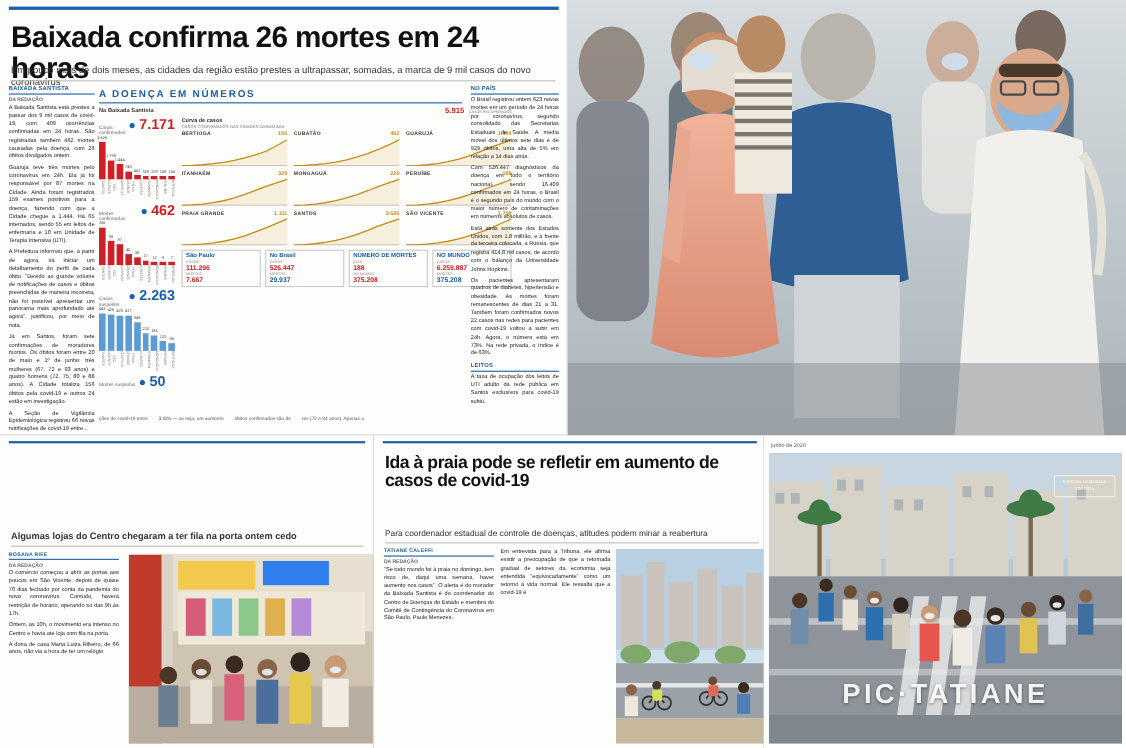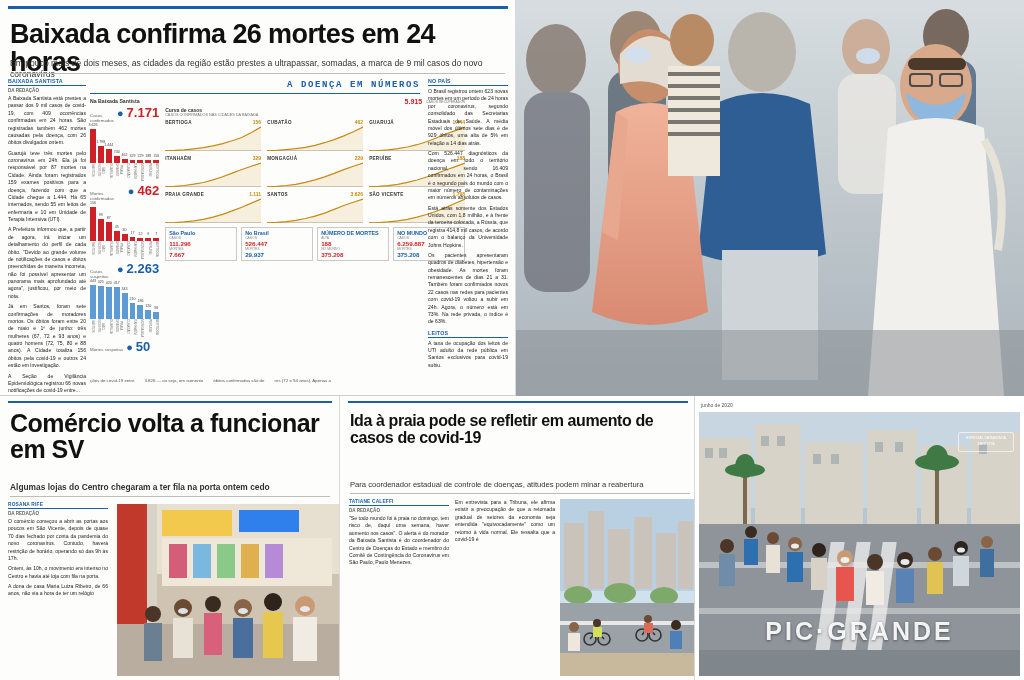--- a/index.html
+++ b/index.html
@@ -58,22 +58,22 @@
     font-size: 5.1px; line-height: 1.45; color: #222; text-align: justify;
     hyphens: auto;
   }
   .body-text p { margin: 0 0 3px 0; }
 
   
   .graphic-block {
     position: absolute; left: 90px; top: 80px; width: 330px; height: 300px;
   }
   .graphic-title {
-    text-align: right; color: #1a5fa8; font-size: 9px; font-weight: bold;
-    letter-spacing: 1.6px; margin-bottom: 3px; font-family: Liberation Mono, monospace;
+    text-align: left; color: #1a5fa8; font-size: 9px; font-weight: bold;
+    letter-spacing: 1.6px; margin-bottom: 3px;
   }
   .gt-rule { height:1px; background:#1a5fa8; margin-bottom:4px; }
 
   .stat-row { display: flex; gap: 6px; }
   .stat-left { width: 108px; }
   .stat-right { flex: 1; }
 
   .stat-label { font-size: 5.2px; color: #333; font-weight: bold; }
   .stat-sub { font-size: 4.4px; color: #666; }
   .stat-num-red { color: #cf2027; font-size: 13px; font-weight: bold; }
@@ -597,21 +597,20 @@
 
       <rect x="0" y="330" width="508" height="66" fill="#8d9198" opacity="0.55"></rect>
 
       <ellipse cx="122" cy="55" rx="13" ry="8" fill="#cfe0f1" opacity="0.9"></ellipse>
       <ellipse cx="352" cy="56" rx="12" ry="8" fill="#cfe0f1" opacity="0.9"></ellipse>
     </svg>
   </div>
 
   <div class="panel-comercio">
     <div class="rule-top2"></div>
-    <div class="headline-2">Comércio volta a funcionar em SV</div>
     <div class="subhead-2">Algumas lojas do Centro chegaram a ter fila na porta ontem cedo</div>
     <div class="hr-thin2"></div>
     <div class="com-col">
       <div class="kicker" style="font-size:4.8px;">ROSANA RIFE</div>
       <div class="byline-small">DA REDAÇÃO</div>
       <div class="body-text">
         <p>O comércio começou a abrir as portas aos poucos em São Vicente, depois de quase 70 dias fechado por conta da pandemia do novo coronavírus. Contudo, haverá restrição de horário, operando só das 9h às 17h.</p>
         <p>Ontem, às 10h, o movimento era intenso no Centro e havia até loja com fila na porta.</p>
         <p>A dona de casa Maria Luiza Ribeiro, de 66 anos, não via a hora de ter um relógio</p>
       </div>
@@ -807,18 +806,18 @@
             <rect x="20" y="142" width="16" height="32" fill="#6f8ca8"></rect>
         </g>
         <g fill="#eef5fa" opacity=".95">
           <ellipse cx="96" cy="134" rx="4" ry="2.6"></ellipse>
             <ellipse cx="146" cy="148" rx="4.5" ry="3"></ellipse>
           <ellipse cx="206" cy="150" rx="4.5" ry="3"></ellipse>
             <ellipse cx="262" cy="138" rx="4" ry="2.6"></ellipse>
         </g>
         <rect x="0" y="238" width="321" height="26" fill="#7f868c"></rect>
       </svg>
-      <div class="watermark">PIC·GRANDE</div>
+      <div class="watermark">PIC·TATIANE</div>
       <div class="stamp-badge">ESPECIAL DA BAIXADA SANTISTA</div>
     </div>
   </div>
 
 </div>
 
 </body></html>

